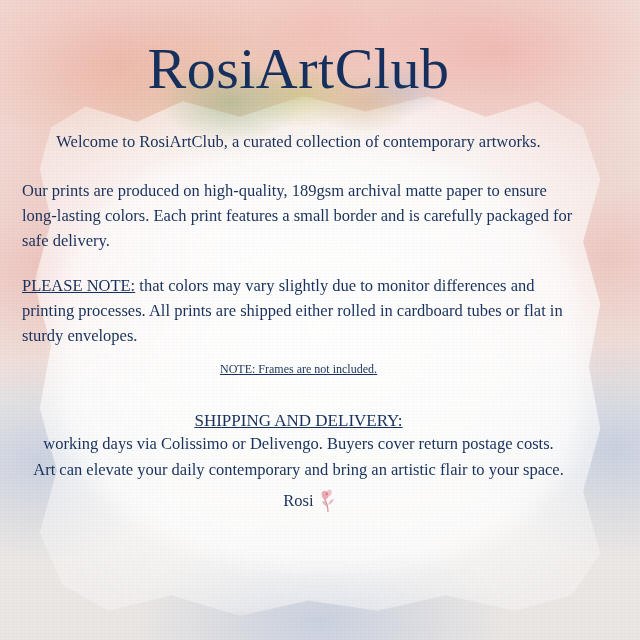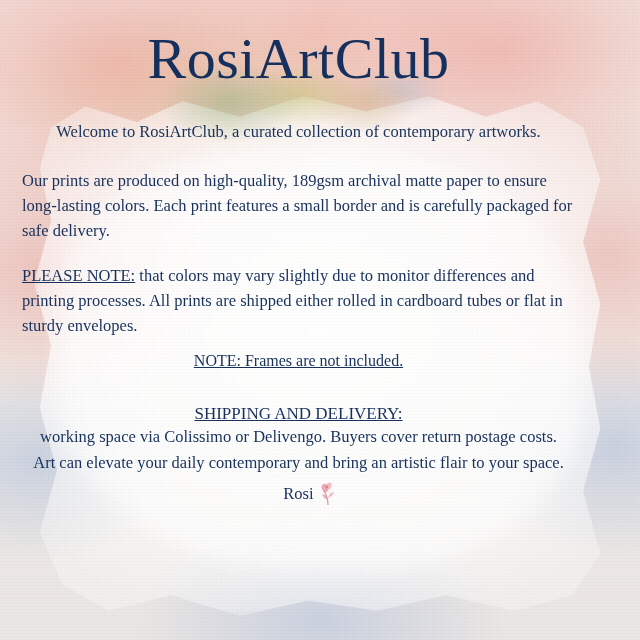--- a/index.html
+++ b/index.html
@@ -94,21 +94,21 @@
     opacity: 0.65;
   }
 
   
   #content {
     position: relative;
     z-index: 5;
     width: 597px;
     height: 640px;
     box-sizing: border-box;
-    padding: 8px 22px;
+    padding: 18px 22px;
     color: #17315c;
   }
 
   .title {
     text-align: center;
     font-family: "Liberation Serif", serif;
     font-size: 58px;
     line-height: 1;
     letter-spacing: 0.5px;
     color: #15305d;
@@ -130,21 +130,21 @@
     text-align: left;
     color: #17315c;
   }
 
   .para.p2 { margin-top: 26px; }
 
   .u { text-decoration: underline; }
 
   .centered-note {
     text-align: center;
-    font-size: 16px;
+    font-size: 12px;
     margin-top: 14px;
     color: #17315c;
   }
 
   .section-head {
     text-align: center;
     font-size: 17px;
     margin-top: 34px;
     color: #17315c;
   }
@@ -193,21 +193,21 @@
     <div class="welcome">Welcome to RosiArtClub, a curated collection of contemporary artworks.</div>
 
     <div class="para p2">Our prints are produced on high-quality, 189gsm archival matte paper to ensure long-lasting colors. Each print features a small border and is carefully packaged for safe delivery.</div>
 
     <div class="para"><span class="u">PLEASE NOTE:</span><span> that colors may vary slightly due to monitor differences and printing processes. All prints are shipped either rolled in cardboard tubes or flat in sturdy envelopes.</span></div>
 
     <div class="centered-note"><span class="u">NOTE: Frames are not included.</span></div>
 
     <div class="section-head"><span class="u">SHIPPING AND DELIVERY:</span></div>
 
-    <div class="ship-line">working space via Colissimo or Delivengo. Buyers cover return postage costs.</div>
+    <div class="ship-line">working days via Colissimo or Delivengo. Buyers cover return postage costs.</div>
     <div class="ship-line">Art can elevate your daily contemporary and bring an artistic flair to your space.</div>
 
     <div class="signature">
       <span>Rosi</span>
       <svg class="flower" viewBox="0 0 22 26">
         <path d="M11 25 C11 18, 9 14, 7 11" stroke="#d98a96" stroke-width="1.1" fill="none"></path>
         <path d="M11 20 C8 19, 6 17, 5 14 C8 14, 10 16, 11 20 Z" fill="#e3a3ab" opacity="0.85"></path>
         <path d="M11 18 C14 17, 16 15, 17 12 C14 12, 12 14, 11 18 Z" fill="#e3a3ab" opacity="0.7"></path>
         <ellipse cx="8" cy="8" rx="3.2" ry="4.2" fill="#e89aa6" opacity="0.85" transform="rotate(-18 8 8)"></ellipse>
         <ellipse cx="12" cy="6" rx="2.6" ry="3.6" fill="#f0b4bc" opacity="0.8" transform="rotate(18 12 6)"></ellipse>

